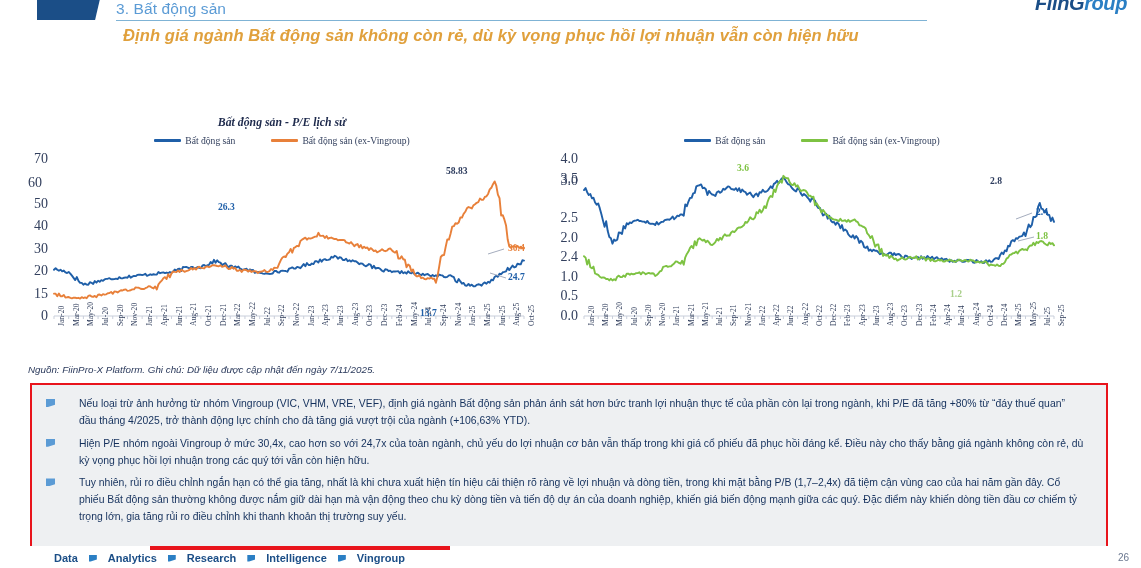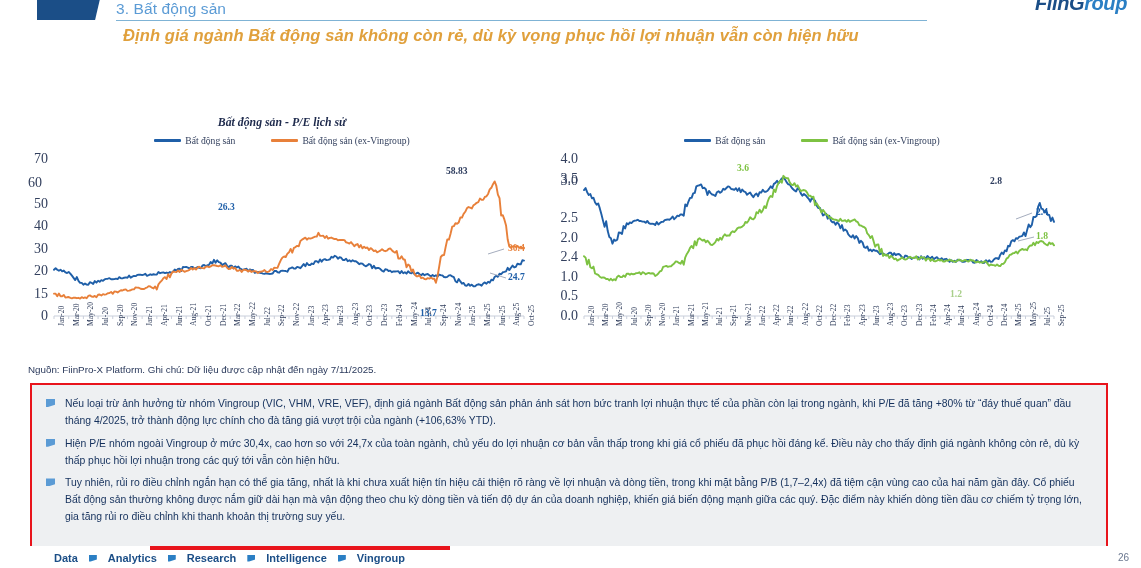--- a/index.html
+++ b/index.html
@@ -75,31 +75,31 @@
   .xlab{
     position:absolute;font-size:7.6px;color:#33405e;
     transform-origin:left top;transform:rotate(-90deg);
     white-space:nowrap;
   }
   .dlabel{position:absolute;font-size:9.6px;font-weight:bold;white-space:nowrap;}
 
   
   .source{
     position:absolute;left:28px;top:364px;
-    font-size:9.8px;color:#2b3a5c;
+    font-size:9.8px;font-style:italic;color:#2b3a5c;
   }
 
   
   .redbox{
     position:absolute;left:30px;top:383px;width:1078px;height:166px;
     border:2.5px solid #e8141c;background:#eef0f2;box-sizing:border-box;
   }
   .bullets{padding:11px 22px 0 14px;}
   .bullet{
-    display:flex;gap:10px;margin-bottom:6px;
+    display:flex;gap:24px;margin-bottom:6px;
     font-size:10.4px;line-height:1.62;color:#14305c;
   }
   .bullet-mark{
     flex:0 0 auto;margin-top:3px;width:9px;height:8px;
     background:#5b9bd5;
     clip-path:polygon(0 0,100% 0,100% 72%,22% 100%,0 100%);
   }
   .bullet-text{flex:1 1 auto;}
 
   
@@ -334,21 +334,21 @@
   <div class="source">Nguồn: FiinPro-X Platform. Ghi chú: Dữ liệu được cập nhật đến ngày 7/11/2025.</div>
 
   <div class="redbox">
     <div class="bullets" id="bullets">
         <div class="bullet">
           <span class="bullet-mark"></span>
           <span class="bullet-text">Nếu loại trừ ảnh hưởng từ nhóm Vingroup (VIC, VHM, VRE, VEF), định giá ngành Bất động sản phản ánh sát hơn bức tranh lợi nhuận thực tế của phần còn lại trong ngành, khi P/E đã tăng +80% từ “đáy thuế quan” đầu tháng 4/2025, trở thành động lực chính cho đà tăng giá vượt trội của ngành (+106,63% YTD).</span>
         </div>
         <div class="bullet">
           <span class="bullet-mark"></span>
-          <span class="bullet-text">Hiện P/E nhóm ngoài Vingroup ở mức 30,4x, cao hơn so với 24,7x của toàn ngành, chủ yếu do lợi nhuận cơ bản vẫn thấp trong khi giá cổ phiếu đã phục hồi đáng kể. Điều này cho thấy định giá ngành không còn rẻ, dù kỳ thấp phục hồi lợi nhuận trong các quý tới vẫn còn hiện hữu.</span>
+          <span class="bullet-text">Hiện P/E nhóm ngoài Vingroup ở mức 30,4x, cao hơn so với 24,7x của toàn ngành, chủ yếu do lợi nhuận cơ bản vẫn thấp trong khi giá cổ phiếu đã phục hồi đáng kể. Điều này cho thấy bằng giá ngành không còn rẻ, dù kỳ vọng phục hồi lợi nhuận trong các quý tới vẫn còn hiện hữu.</span>
         </div>
         <div class="bullet">
           <span class="bullet-mark"></span>
           <span class="bullet-text">Tuy nhiên, rủi ro điều chỉnh ngắn hạn có thể gia tăng, nhất là khi chưa xuất hiện tín hiệu cải thiện rõ ràng về lợi nhuận và dòng tiền, trong khi mặt bằng P/B (1,7–2,4x) đã tiệm cận vùng cao của hai năm gần đây. Cổ phiếu Bất động sản thường không được nắm giữ dài hạn mà vận động theo chu kỳ dòng tiền và tiến độ dự án của doanh nghiệp, khiến giá biến động mạnh giữa các quý. Đặc điểm này khiến dòng tiền đầu cơ chiếm tỷ trọng lớn, gia tăng rủi ro điều chỉnh khi thanh khoản thị trường suy yếu.</span>
         </div>
       </div>
   </div>
 
   <div class="footer">
     <div class="foot-accent"></div>

